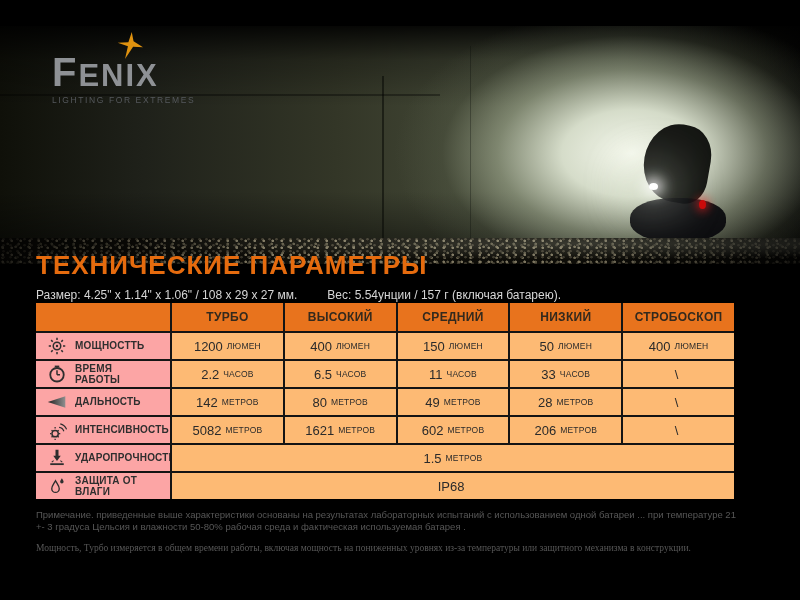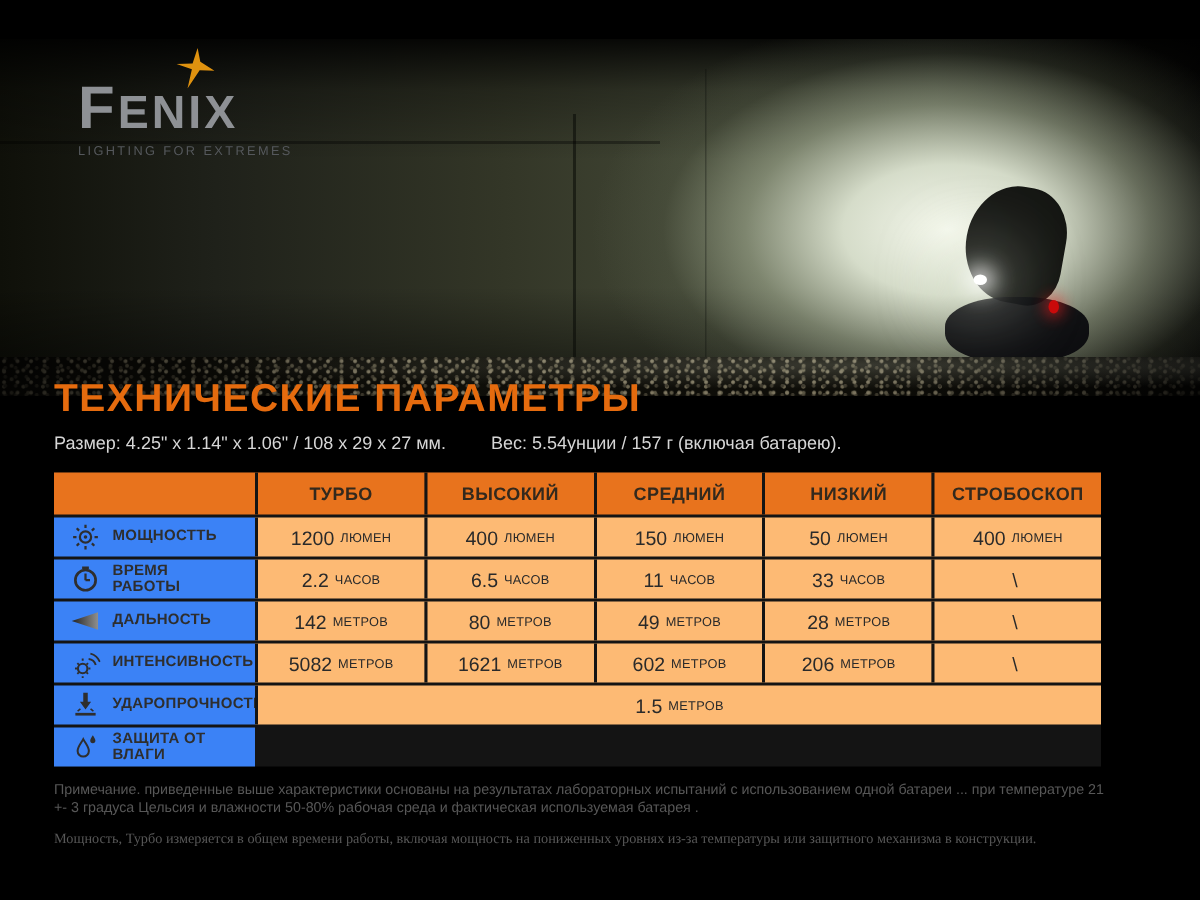--- a/index.html
+++ b/index.html
@@ -53,25 +53,25 @@
     letter-spacing:2px;line-height:1;}
   .brand::first-letter{font-size:40px;}
   .star{position:absolute;left:64px;top:-20px;width:27px;height:27px;}
   .tagline{display:block;margin-top:3px;font-size:8.5px;color:#55585c;letter-spacing:1.6px;}
   
   .main{position:absolute;left:36px;top:250px;width:700px;}
   .heading{margin:0;font-size:26px;font-weight:bold;color:#e56b0e;letter-spacing:1px;}
   .specs-line{margin-top:7px;font-size:12px;color:#d6d6d6;}
   .weight{margin-left:30px;}
   
-  .ttable{margin-top:13px;width:698px;background:#141414;}
+  .ttable{margin-top:1px;width:698px;background:#141414;}
   .trow{display:flex;height:26px;margin-bottom:2px;}
   .trow:last-child{margin-bottom:0;}
   .trow.thead{height:28px;}
-  .tlabel{width:134px;background:#3b82f6;display:flex;align-items:center;
+  .tlabel{width:134px;background:#fca5a5;display:flex;align-items:center;
     padding-left:7px;box-sizing:border-box;}
   .thead .tlabel,.thead .tcell{background:#e8731d;color:#33291d;}
   .tcell{flex:1;background:#fdba74;border-left:2px solid #141414;
     display:flex;align-items:center;justify-content:center;}
   .tcell.span{flex:5;}
   .thcell-text{font-size:12px;font-weight:bold;letter-spacing:0.3px;}
   .ticon{width:28px;display:flex;align-items:center;justify-content:center;flex-shrink:0;}
   .tlabel-text{font-size:10px;font-weight:bold;color:#2e2e2e;white-space:pre-line;
     line-height:1.15;margin-left:4px;letter-spacing:0.2px;}
   .num{font-size:13px;color:#2a2a2a;}
@@ -311,20 +311,24 @@
     <div class="trow">
       <div class="tlabel">
         <span class="ticon">
           <svg width="18" height="18" viewBox="0 0 24 24">
             <path d="M10 5 C7.5 9.5 5 12 5 15.5 a5 5 0 0 0 10 0 C15 12 12.5 9.5 10 5 Z" fill="none" stroke="#2e2e2e" stroke-width="1.8"></path>
             <path d="M18.5 1.5 C17.3 3.6 16.2 4.8 16.2 6.3 a2.3 2.3 0 0 0 4.6 0 C20.8 4.8 19.7 3.6 18.5 1.5 Z" fill="#2e2e2e"></path>
           </svg>
         </span>
         <span class="tlabel-text">ЗАЩИТА ОТ ВЛАГИ</span>
       </div>
+      <div class="tcell span">
+          <span class="num">IP68</span>
+          <span class="unit"></span>
+        </div>
     </div>
   </div>
 
   <div class="notes">
     <p class="note">Примечание. приведенные выше характеристики основаны на результатах лабораторных испытаний с использованием одной батареи ... при температуре 21 +- 3 градуса Цельсия и влажности 50-80% рабочая среда и фактическая используемая батарея .</p>
     <p class="note">Мощность, Турбо измеряется в общем времени работы, включая мощность на пониженных уровнях из-за температуры или защитного механизма в конструкции.</p>
   </div>
 </div>
 
 </body></html>

